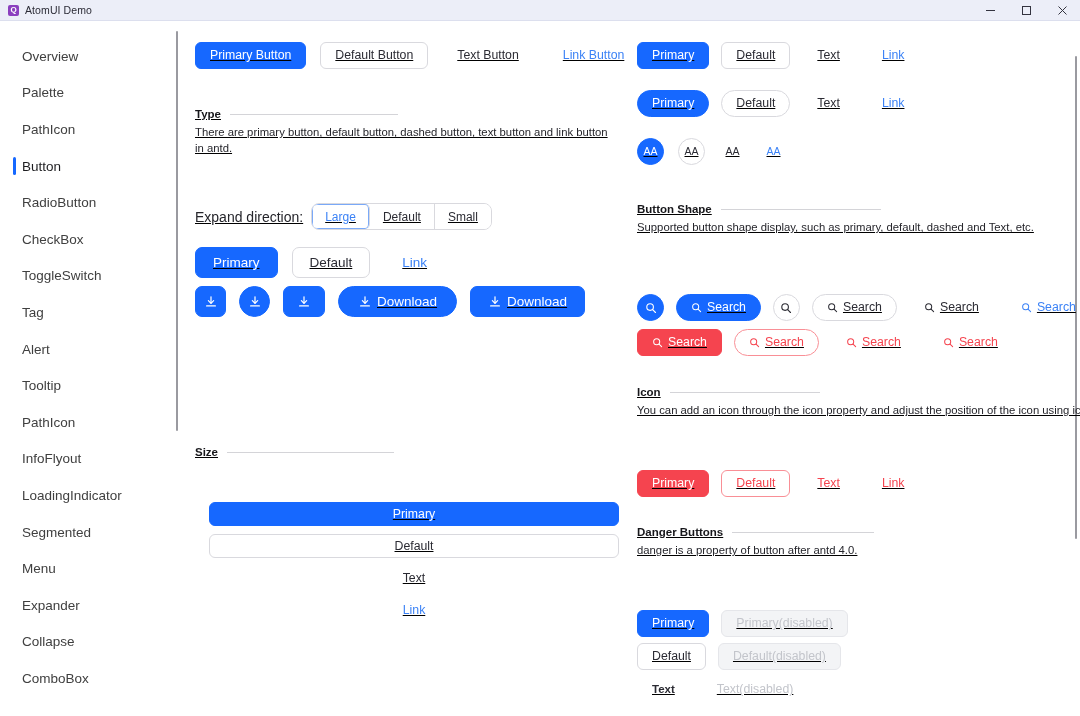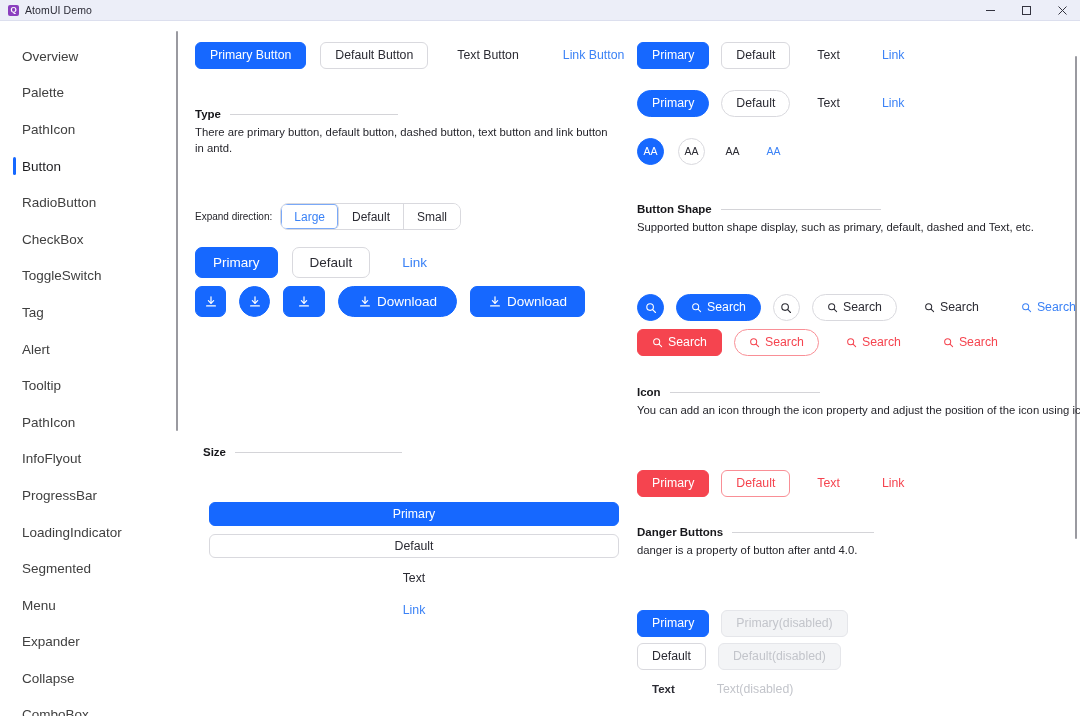--- a/index.html
+++ b/index.html
@@ -69,21 +69,21 @@
     width: 1.6px; background: #9a9aa0; border-radius: 1px;
   }
 
   
   .main {
     flex: 1; position: relative;
     overflow: hidden;
     background: #fff;
   }
   .cols { display: flex; height: 100%; }
-  .col { position: relative; }
+  .col { position: relative; text-decoration: underline; }
   .col-left { width: 450px; flex: none; padding: 21px 0 0 16px; }
   .col-right { flex: 1; padding: 21px 0 0 8px; position: relative; }
 
   
   .sect { display: flex; align-items: center; gap: 9px; }
   .sect-title { font-size: 11.5px; font-weight: bold; color: #17171b; white-space: nowrap; }
   .sect-rule { height: 1px; background: #d4d4d8; }
   .sect-desc {
     font-size: 11.3px; color: #25252b; line-height: 1.42;
     margin-top: 4px;
@@ -135,21 +135,21 @@
   
   .seg { display: inline-flex; border: 1px solid #d9d9de; border-radius: 8px; overflow: hidden; }
   .seg-item {
     height: 25px; padding: 0 13px;
     display: flex; align-items: center; justify-content: center;
     font-size: 12px; color: #2b2b33; background: #fff;
     border-right: 1px solid #d9d9de; cursor: pointer;
   }
   .seg-item:last-child { border-right: none; }
   .seg-item.sel { color: #3b82f6; box-shadow: inset 0 0 0 1px #7aa9f8; border-radius: 5px; }
-  .seg-label { font-size: 10px; color: #25252b; margin-right: 8px; }
+  .seg-label { font-size: 14px; color: #25252b; margin-right: 8px; }
 
   
   .ico { display: inline-block; vertical-align: middle; }
   .ico svg { display: block; }
 
   .vline {
     position: absolute; right: 3px; top: 35px;
     width: 1.6px; background: #9a9aa0; border-radius: 1px;
   }
 </style>
@@ -214,23 +214,20 @@
       <div class="nav-item">
         <span>Tooltip</span>
       </div>
       <div class="nav-item">
         <span>PathIcon</span>
       </div>
       <div class="nav-item">
         <span>InfoFlyout</span>
       </div>
       <div class="nav-item">
-        <span>ProgressBar</span>
-      </div>
-      <div class="nav-item">
         <span>LoadingIndicator</span>
       </div>
       <div class="nav-item">
         <span>Segmented</span>
       </div>
       <div class="nav-item">
         <span>Menu</span>
       </div>
       <div class="nav-item">
         <span>Expander</span>
@@ -323,21 +320,21 @@
               <svg width="14" height="14" viewBox="0 0 16 16" fill="none" stroke="#fff" stroke-width="1.4" stroke-linecap="round" stroke-linejoin="round">
                   <path d="M8 2v7"></path>
                   <path d="M5 6.5l3 3 3-3"></path>
                   <path d="M3 12.5h10"></path>
                 </svg>
             </span>
             <span>Download</span>
           </button>
         </div>
 
-        <div class="sect" style="margin-top:129px;margin-left:8px;">
+        <div class="sect" style="margin-top:129px;">
           <span class="sect-title">Size</span>
           <span class="sect-rule" style="width:167px;"></span>
         </div>
 
         <div style="width:410px;margin:44px 0 0 14px;">
           <button class="btn btn-primary sz-md btn-block" style="height:24px;">Primary</button>
           <button class="btn btn-default sz-md btn-block" style="height:24px;margin-top:8px;">Default</button>
           <button class="btn btn-text sz-md btn-block" style="height:24px;margin-top:8px;">Text</button>
           <button class="btn btn-link sz-md btn-block" style="height:24px;margin-top:8px;">Link</button>
         </div>

